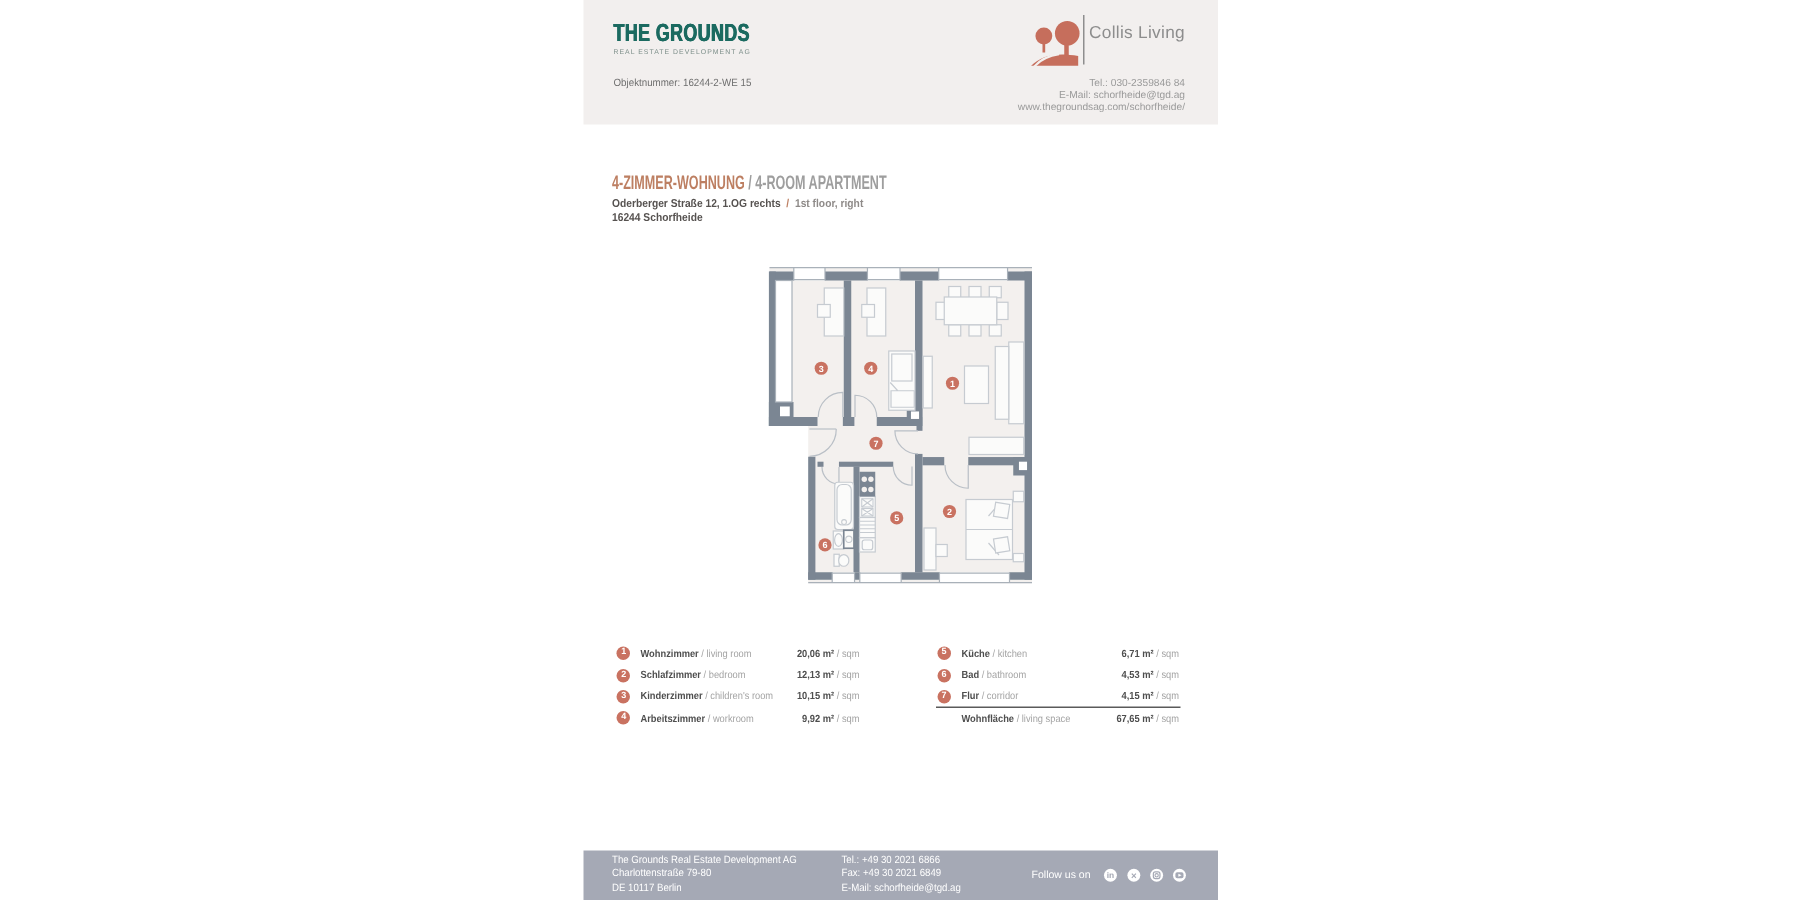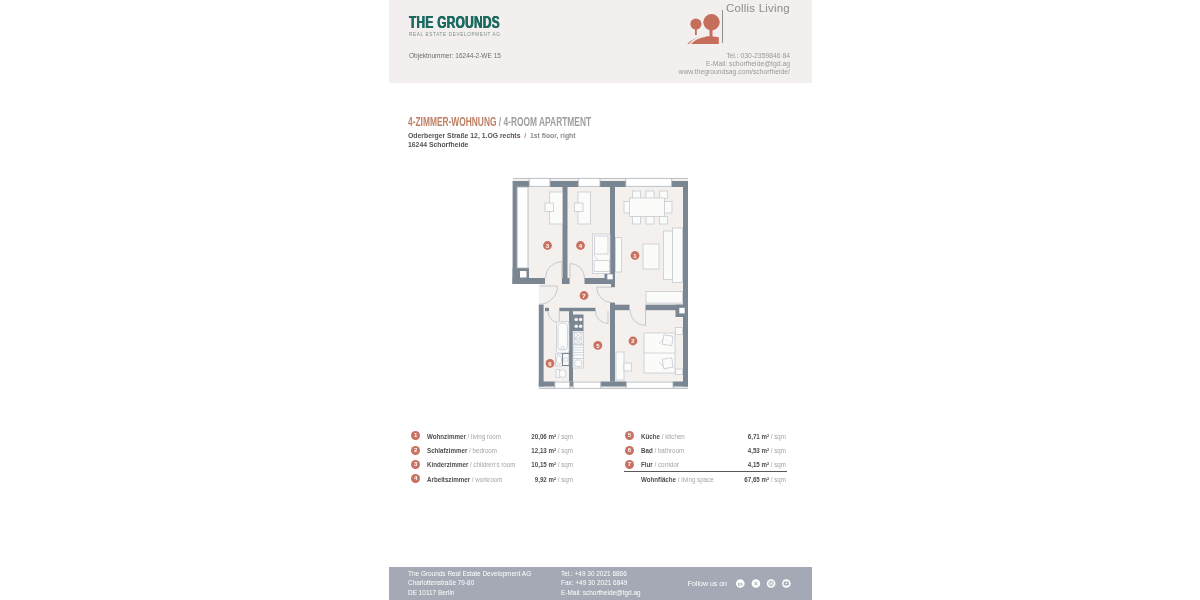--- a/index.html
+++ b/index.html
@@ -32,21 +32,21 @@
     <circle cx="26.5" cy="14.2" r="8.2" fill="#c66e5c"></circle>
 
     <rect x="24.5" y="21" width="3" height="9" fill="#c66e5c"></rect>
 
     <path d="M 2.4,35.9 C 9,28.8 20,26.8 33.8,29.3 L 33.8,35.9 Z" fill="#c66e5c"></path>
     <path d="M 4.2,36.8 C 7.6,32.6 13,29.4 21,28.1" fill="none" stroke="#f2efee" stroke-width="1.5"></path>
   </svg>
 
   <div class="abs" style="left:333px;top:10px;width:1px;height:33px;background:#8e8e8e;"></div>
 
-  <div class="abs" style="left:337px;top:2px;font-size:11.5px;color:#8d8d8d;letter-spacing:0.2px;">Collis Living</div>
+  <div class="abs" style="left:337px;top:16px;font-size:11.5px;color:#8d8d8d;letter-spacing:0.2px;">Collis Living</div>
 
   <div class="abs" style="right:22px;top:52px;font-size:6.8px;color:#9a9a9a;text-align:right;line-height:8.1px;">
     Tel.: 030-2359846 84<br>
     E-Mail: schorfheide@tgd.ag<br>
     www.thegroundsag.com/schorfheide/
   </div>
 
   <div class="abs" style="left:19px;top:114px;font-size:13px;font-weight:bold;transform:scaleX(0.645);transform-origin:0 0;white-space:nowrap;">
     <span style="color:#bd7f62;">4-ZIMMER-WOHNUNG</span> <span style="color:#9e9e9e;">/ 4-ROOM APARTMENT</span>
   </div>

